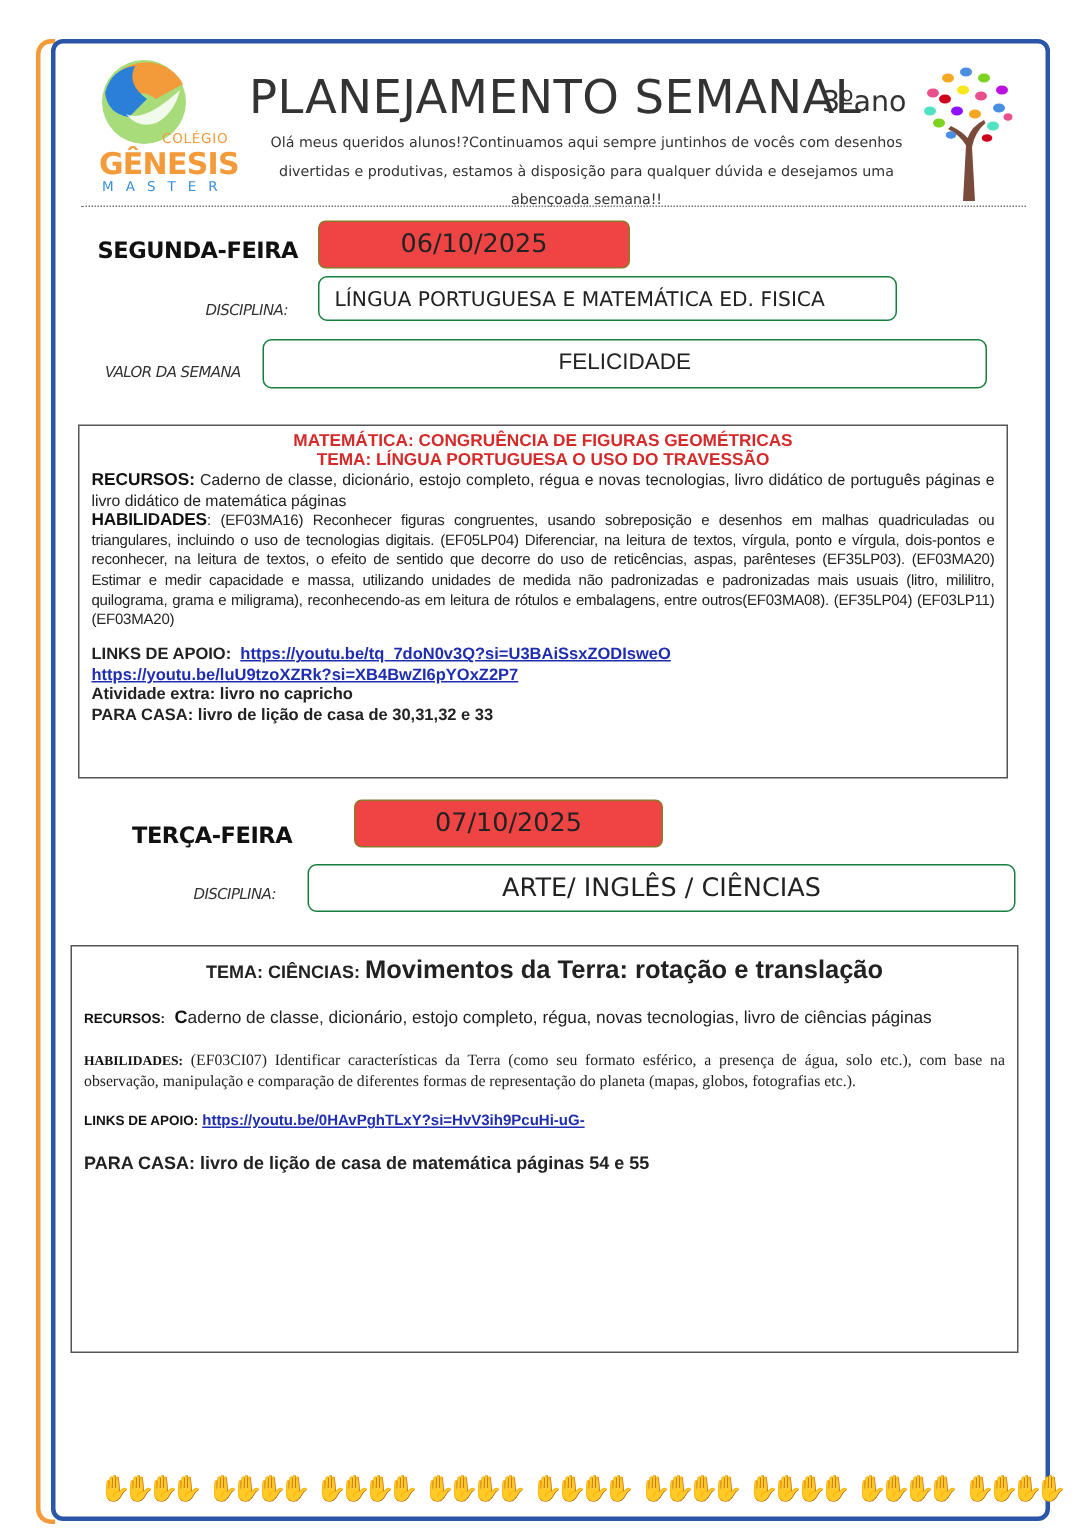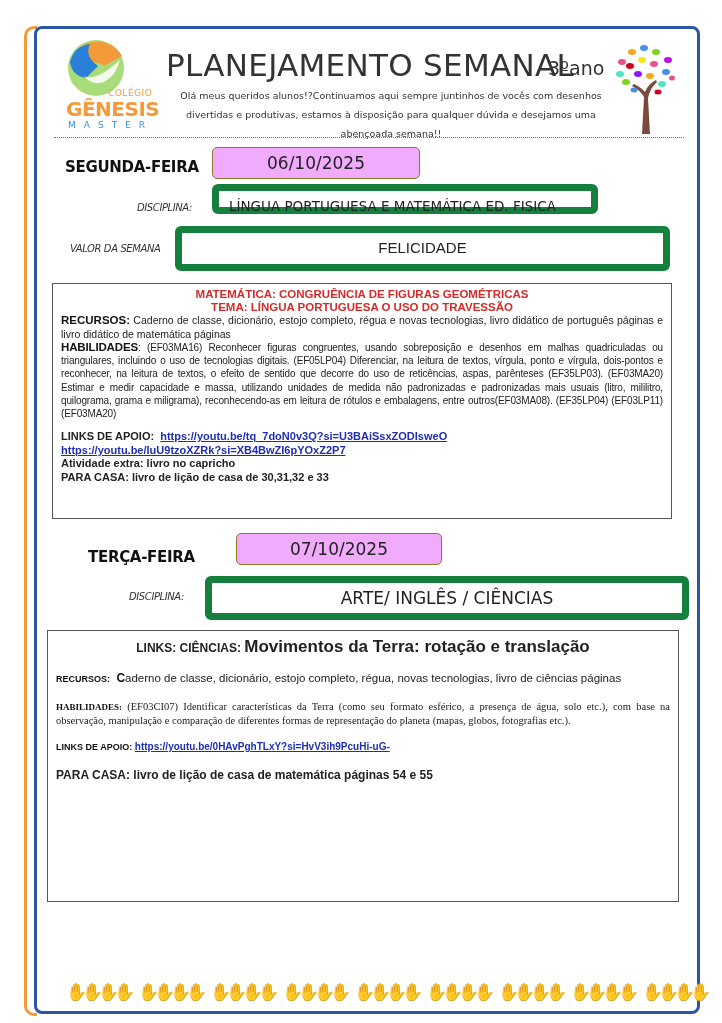--- a/index.html
+++ b/index.html
@@ -9,23 +9,23 @@
   .logo { position: absolute; left: 64px; top: 36px; width: 90px; height: 96px; }
   .logo-text-colegio { position: absolute; left: 108px; top: 88px; font-size: 9px; color: #f39a3a; font-family: "DejaVu Sans", sans-serif; letter-spacing: 0.5px; }
   .logo-text-genesis { position: absolute; left: 66px; top: 97px; font-size: 20px; font-weight: bold; color: #f39a3a; font-family: "DejaVu Sans", sans-serif; letter-spacing: -0.5px; }
   .logo-text-master { position: absolute; left: 68px; top: 120px; font-size: 9px; color: #3a8fd6; letter-spacing: 8px; font-family: "DejaVu Sans", sans-serif; }
   .title { position: absolute; left: 166px; top: 47px; font-size: 31px; color: #333; font-family: "DejaVu Sans", sans-serif; letter-spacing: 0.3px; font-weight: normal; }
   .grade { position: absolute; left: 548px; top: 57px; font-size: 19px; color: #333; font-family: "DejaVu Sans", sans-serif; }
   .greeting { position: absolute; left: 174px; top: 86px; width: 434px; font-size: 9.5px; line-height: 19px; color: #333; text-align: center; font-family: "DejaVu Sans", sans-serif; }
   .tree { position: absolute; left: 612px; top: 42px; width: 66px; height: 92px; }
   .dotted-rule { position: absolute; left: 54px; top: 137px; width: 630px; border-top: 1.5px dotted #777; }
   .day-label { position: absolute; font-size: 15px; font-weight: bold; color: #111; font-family: "DejaVu Sans", sans-serif; letter-spacing: -0.3px; text-align: right; }
-  .date-box { position: absolute; background: #f0abfc; border: 1px solid #8a7a2a; border-radius: 5px; font-size: 17px; color: #222; font-family: "DejaVu Sans", sans-serif; text-align: center; }
+  .date-box { position: absolute; background: #ef4444; border: 1px solid #8a7a2a; border-radius: 5px; font-size: 17px; color: #222; font-family: "DejaVu Sans", sans-serif; text-align: center; }
   .small-label { position: absolute; font-size: 10px; color: #333; font-family: "DejaVu Sans", sans-serif; letter-spacing: -0.4px; font-style: italic; }
-  .field-box { position: absolute; border: 7px solid #15803d; border-radius: 6px; background: #fff; font-family: "DejaVu Sans", sans-serif; color: #222; }
+  .field-box { position: absolute; border: 1px solid #15803d; border-radius: 6px; background: #fff; font-family: "DejaVu Sans", sans-serif; color: #222; }
   .content-box { position: absolute; border: 1.5px solid #555; background: #fff; font-family: "Liberation Sans", sans-serif; }
   .tema-red { color: #d42a2a; text-align: center; font-size: 11.5px; line-height: 13px; font-weight: bold; }
   .para { font-size: 10.5px; line-height: 13.5px; text-align: justify; color: #222; }
   .para b { font-size: 11.5px; color: #111; }
   a.link { color: #1f2eb0; text-decoration: underline; font-weight: bold; }
   .hands { position: absolute; left: 66px; top: 983px; width: 600px; height: 24px; display: flex; gap: 8px; }
   .hand-group { display: flex; gap: 0; }
   .hand { width: 16px; height: 20px; font-size: 17px; line-height: 20px; text-align: center; }
 </style>
 </head>
@@ -95,21 +95,21 @@
   <div class="para" style="font-weight:bold; font-size:11px;">PARA CASA:  livro de lição de casa de 30,31,32 e 33</div>
 </div>
 
 <div class="day-label" style="left:88px; top:548px;">TERÇA-FEIRA</div>
 <div class="date-box" style="left:236px; top:533px; width:204px; height:30px; line-height:30px;">07/10/2025</div>
 <div class="small-label" style="left:129px; top:591px;">DISCIPLINA:</div>
 <div class="field-box" style="left:205px; top:576px; width:470px; height:30px; line-height:30px; font-size:17px; text-align:center;">ARTE/ INGLÊS / CIÊNCIAS</div>
 
 <div class="content-box" style="left:47px; top:630px; width:632px; height:272px; padding:6px 8px; box-sizing:border-box;">
   <div style="text-align:center; font-weight:bold; color:#222; margin-bottom:14px;">
-    <span style="font-size:12px;">LINKS:  CIÊNCIAS: </span><span style="font-size:17px;">Movimentos da Terra: rotação e translação</span>
+    <span style="font-size:12px;">TEMA:  CIÊNCIAS: </span><span style="font-size:17px;">Movimentos da Terra: rotação e translação</span>
   </div>
   <div class="para" style="font-size:11.5px; line-height:14px; text-align:left;"><b style="font-size:9px;">RECURSOS:</b>&nbsp; <b style="font-size:12px;">C</b><span>aderno de classe, dicionário, estojo completo, régua, novas tecnologias,  livro de ciências páginas</span></div>
   <div style="height:14px;"></div>
   <div class="para" style="font-size:10.5px; line-height:14px;font-family:Liberation Serif, serif;"><b style="font-size:9px;">HABILIDADES:</b><span> (EF03CI07) Identificar características da Terra (como seu formato esférico, a presença de água, solo etc.), com base na observação, manipulação e comparação de diferentes formas de representação do planeta (mapas, globos, fotografias etc.).</span></div>
   <div style="height:12px;"></div>
   <div class="para" style="font-size:9.5px;"><b style="font-size:9px;">LINKS DE APOIO:</b>&nbsp;<a class="link" style="font-size:10px;">https://youtu.be/0HAvPghTLxY?si=HvV3ih9PcuHi-uG-</a></div>
   <div style="height:14px;"></div>
   <div class="para" style="font-weight:bold; font-size:12px;">PARA CASA:  livro de lição de casa de matemática páginas 54 e 55</div>
 </div>
 

